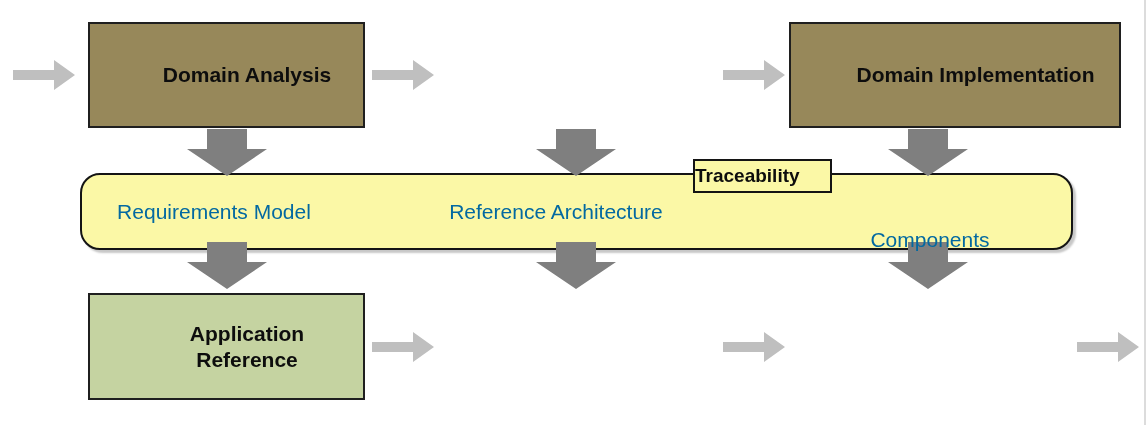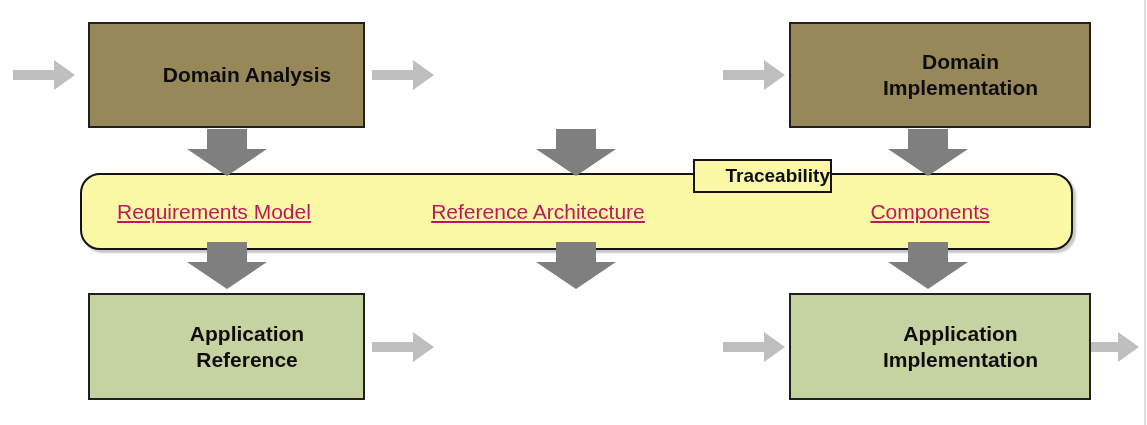--- a/index.html
+++ b/index.html
@@ -23,45 +23,44 @@
     font-weight:bold;font-size:21px;line-height:26px;color:#0d0d0d;
     z-index:4;
     padding-left:41px;
   }
   .box.domain{background:#97885a;}
   .box.application{background:#c5d3a1;}
   .box.r1{top:22px;height:106px;}
   .box.r2{top:293px;height:107px;}
   .box.c1{left:88px;width:277px;}
   .box.c2{left:438px;width:275px;}
-  .box.c3{left:789px;width:302px;}
+  .box.c3{left:789px;width:332px;}
   .box .lbl{display:block;padding:0 14px;}
 
   .band{
     position:absolute;left:80px;top:173px;width:993px;height:77px;
     box-sizing:border-box;
     background:#fbf8a6;border:2px solid #141414;border-radius:20px;
     box-shadow:3px 3px 2px rgba(0,0,0,0.22);
     z-index:2;
   }
   .band-label{
     position:absolute;top:199px;height:26px;width:300px;
-    text-align:center;font-size:21px;line-height:26px;color:#be185d;
+    text-align:center;font-size:21px;line-height:26px;color:#0369a1;
     z-index:5;
-    text-decoration:underline;
   }
   .band-label.b1{left:64px;}
-  .band-label.b2{left:388px;}
-  .band-label.b3{left:780px;}
+  .band-label.b2{left:406px;}
+  .band-label.b3{left:780px;margin-top:28px;}
 
   .tag{
     position:absolute;left:693px;top:159px;width:139px;height:34px;
     box-sizing:border-box;
     background:#fbf8a6;border:2px solid #141414;
-    display:flex;align-items:center;justify-content:flex-end;
+    display:flex;align-items:center;justify-content:flex-start;
     font-weight:bold;font-size:19px;color:#0d0d0d;
     z-index:6;
   }
 
   .arrow-down{
     position:absolute;width:80px;height:47px;background:#7f7f7f;
     clip-path:polygon(20px 0,60px 0,60px 20px,80px 20px,40px 47px,0 20px,20px 20px);
     z-index:3;
   }
   .arrow-down.row-top{top:129px;}
@@ -113,18 +112,15 @@
 
   <div class="arrow-down row-bottom a1"></div>
   <div class="arrow-down row-bottom a2"></div>
   <div class="arrow-down row-bottom a3"></div>
 
   <div class="box application r2 c1">
     <span class="lbl">Application Reference</span>
   </div>
   <div class="arrow-right row-bottom h12"></div>
   <div class="arrow-right row-bottom h23"></div>
-  <div class="box application r2 c3">
-    <span class="lbl">Application Implementation</span>
-  </div>
   <div class="arrow-right row-bottom h-out"></div>
 
 </div>
 
 </body></html>

